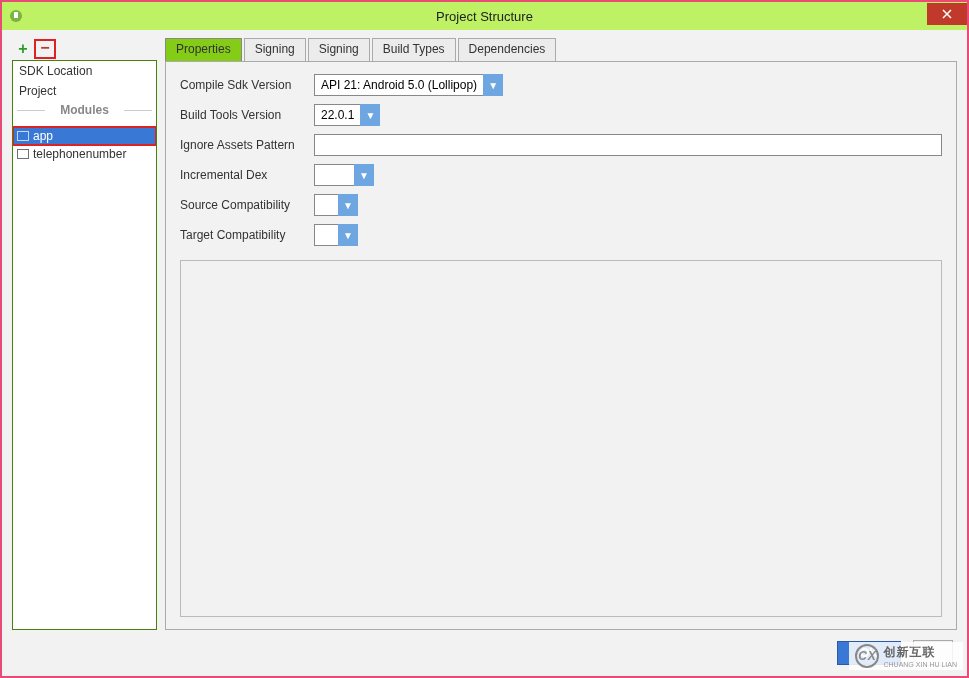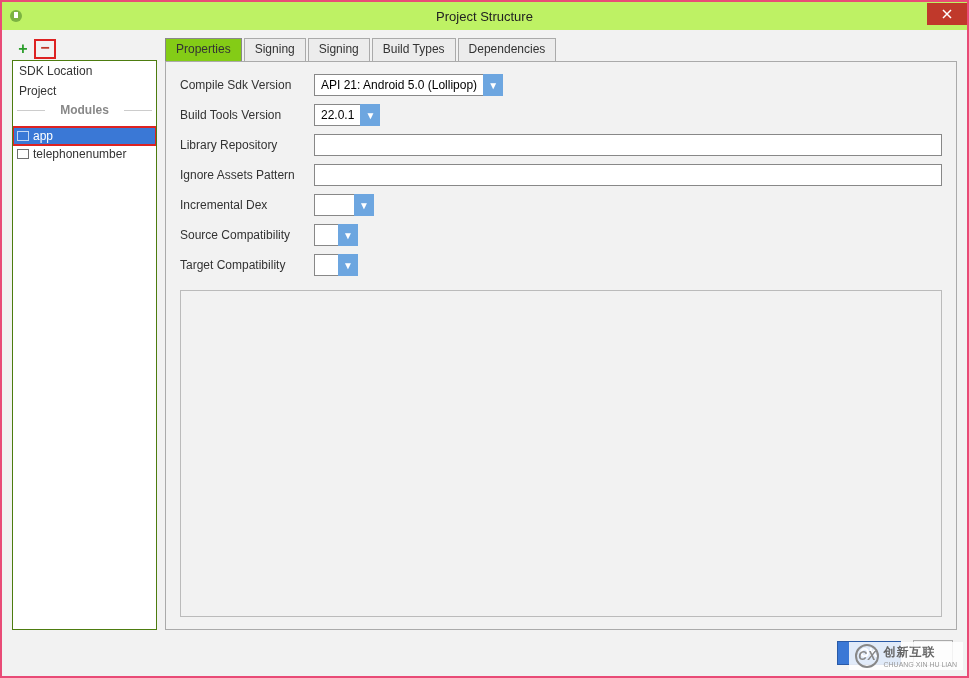--- a/index.html
+++ b/index.html
@@ -113,24 +113,20 @@
         </div>
 
         <div class="form-row">
           <div class="form-label">Build Tools Version</div>
           <div class="combo">
             <div class="val">22.0.1</div>
             <div class="arrow">▼</div>
           </div>
         </div>
 
-        <div class="form-row">
-          <div class="form-label">Library Repository</div>
-          <input class="input-text wide" value="" style="">
-        </div>
 
         <div class="form-row">
           <div class="form-label">Ignore Assets Pattern</div>
           <input class="input-text wide" value="" style="">
         </div>
 
         <div class="form-row">
           <div class="form-label">Incremental Dex</div>
           <div class="combo small">
             <div class="val" style="width:40px"></div>

